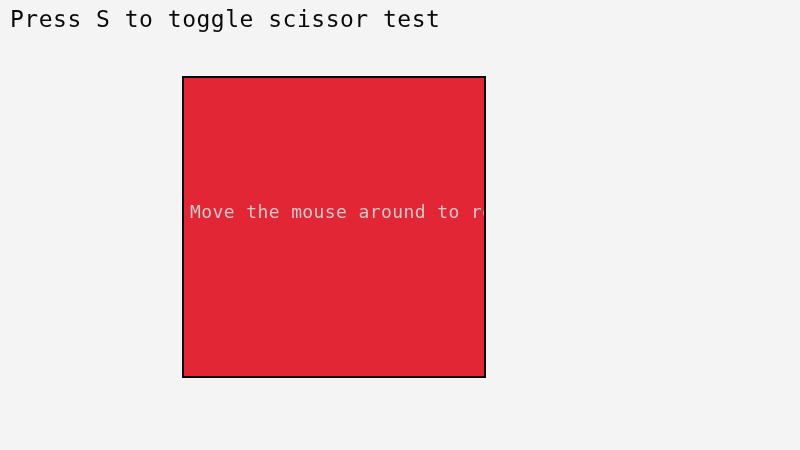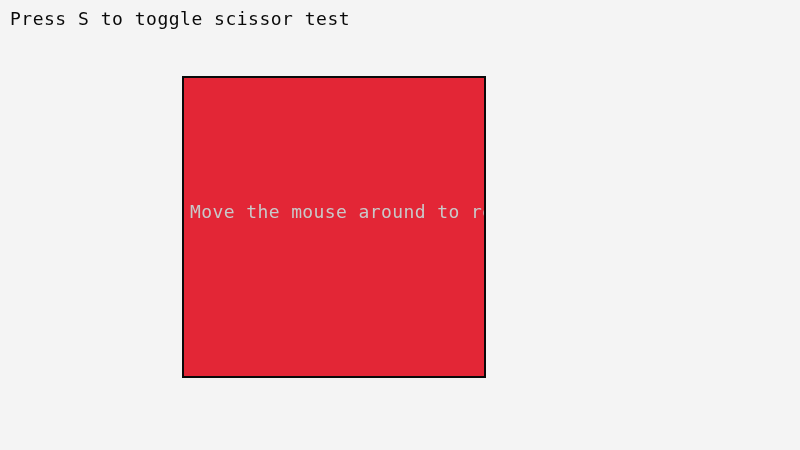--- a/index.html
+++ b/index.html
@@ -21,21 +21,21 @@
     background: #f4f4f4;
     overflow: hidden;
   }
 
   
   .header-text {
     position: absolute;
     left: 10px;
     top: 6px;
     font-family: "DejaVu Sans Mono", monospace;
-    font-size: 18px;
+    font-size: 23px;
     line-height: 26px;
     letter-spacing: 0.5px;
     color: #0a0a0a;
     white-space: pre;
     -webkit-font-smoothing: none;
     font-smooth: never;
   }
 
   
   .scissor-box {

